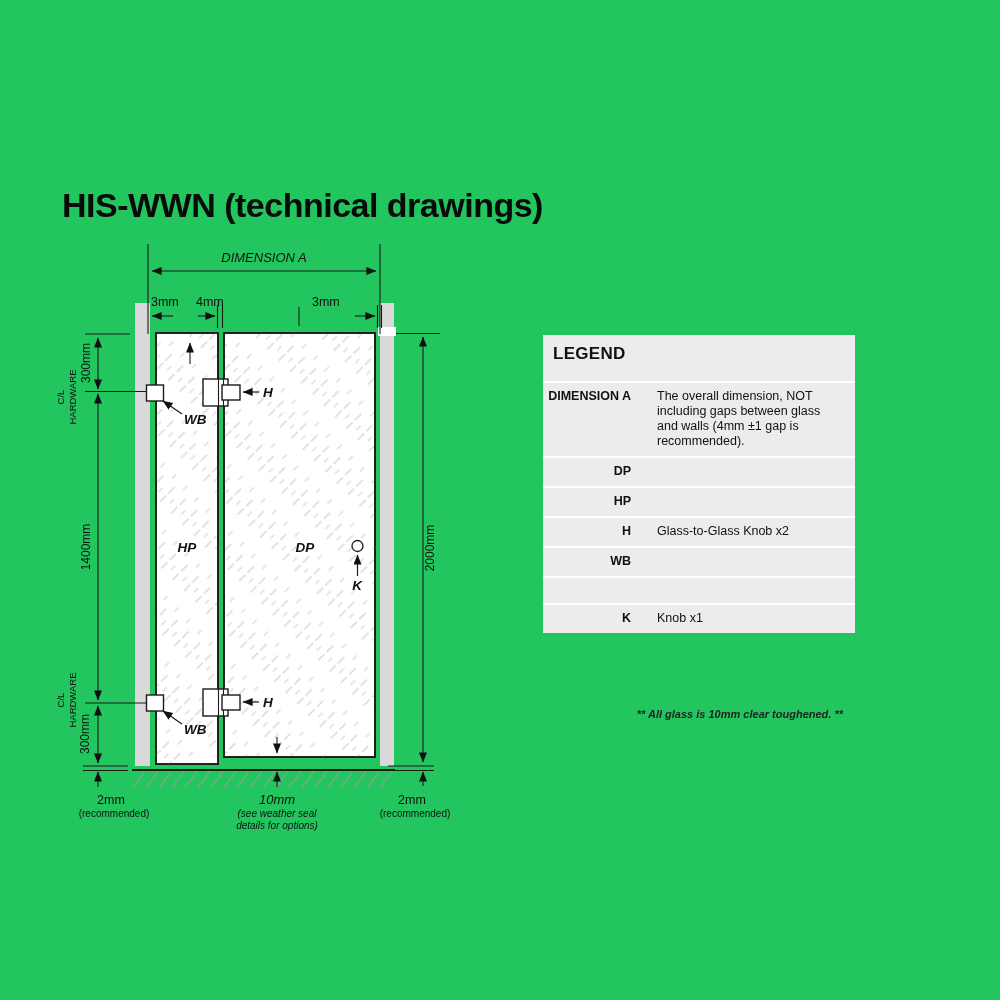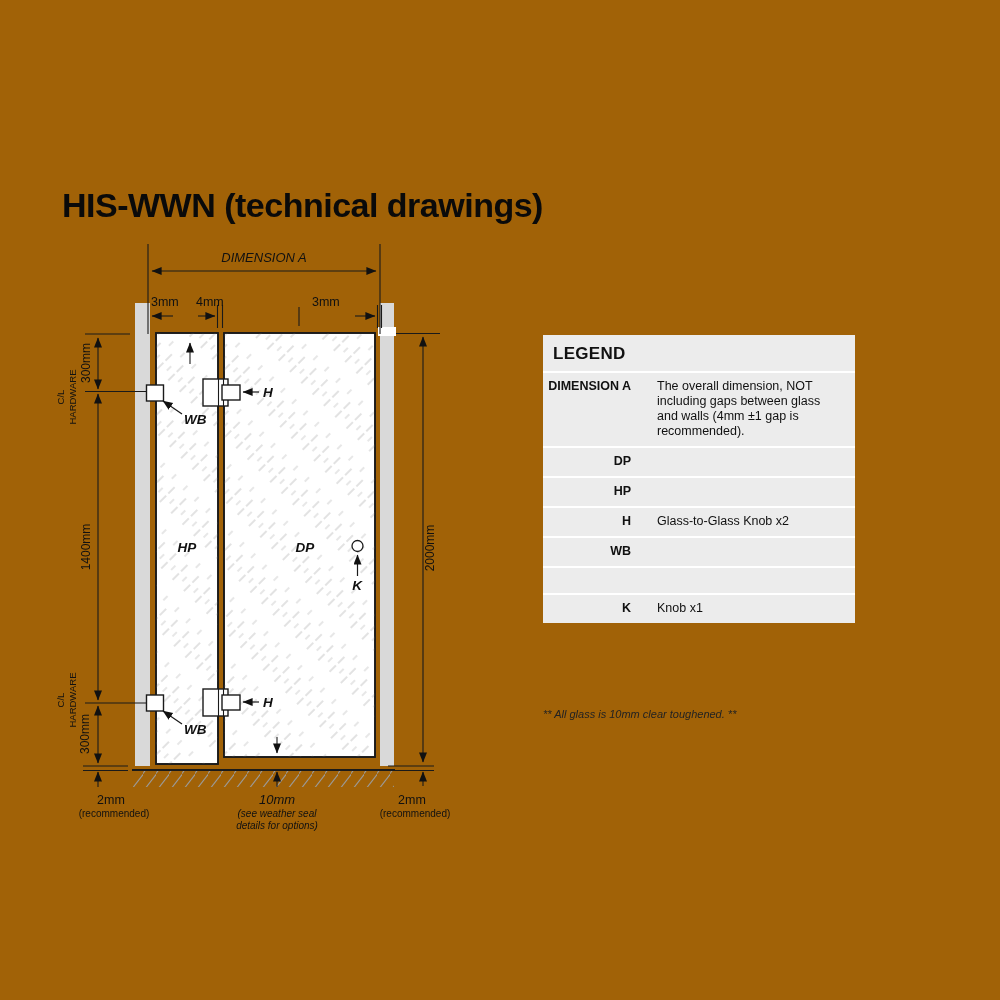--- a/index.html
+++ b/index.html
@@ -1,30 +1,30 @@
 <!DOCTYPE html>
 <html><head>
 <meta charset="utf-8">
 <style>
   html,body{margin:0;padding:0;background:#fff;}
-  #page{position:relative;width:1000px;height:1000px;background:#a16207;overflow:hidden;
+  #page{position:relative;width:1000px;height:1000px;background:#22c55e;overflow:hidden;
         font-family:"Liberation Sans",sans-serif;color:#111;}
   #title{position:absolute;left:62px;top:186px;margin:0;font-size:34px;font-weight:700;
          letter-spacing:-0.5px;white-space:nowrap;color:#0a0a0a;}
   #drawing{position:absolute;left:0;top:0;}
   
   #legend{position:absolute;left:543px;top:335px;width:312px;background:#ececec;}
-  .lg-title{font-weight:700;font-size:17px;padding:9px 0 7px 10px;letter-spacing:.3px;}
+  .lg-title{font-weight:700;font-size:17px;padding:9px 0 17px 10px;letter-spacing:.3px;}
   .lg-row{display:flex;border-top:2px solid #fff;padding:6px 0 7px 0;}
   .lg-row.empty{min-height:12px;}
   .lg-term{flex:none;width:88px;text-align:right;font-weight:700;font-size:12.5px;line-height:15px;}
   .lg-desc{margin-left:26px;width:200px;font-size:12.5px;line-height:15px;white-space:pre-line;}
   .lg-desc.nowrap{white-space:nowrap;width:auto;overflow:visible;}
-  #footnote{position:absolute;left:543px;top:708px;width:300px;text-align:left;
-            font-size:11px;font-style:italic;font-weight:400;color:#222;}
+  #footnote{position:absolute;left:543px;top:708px;width:300px;text-align:right;
+            font-size:11px;font-style:italic;font-weight:700;color:#222;}
   
   text{fill:#111;font-family:"Liberation Sans",sans-serif;}
   .dim{font-size:12.5px;}
   .dimi{font-size:13px;font-style:italic;}
   .note{font-size:10px;}
   .notei{font-size:10px;font-style:italic;}
   .part{font-size:13.5px;font-style:italic;font-weight:700;}
   .rot{font-size:12px;}
   .clh{font-size:9.5px;}
 </style>

